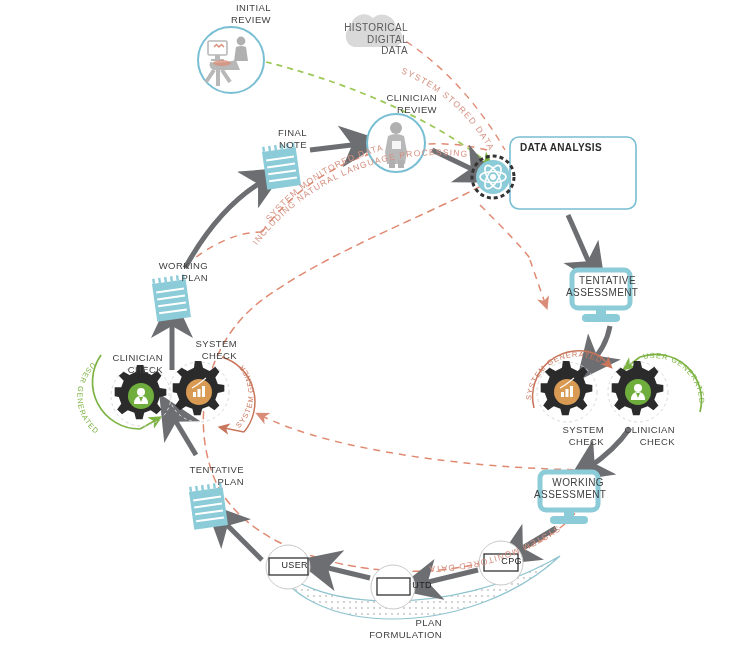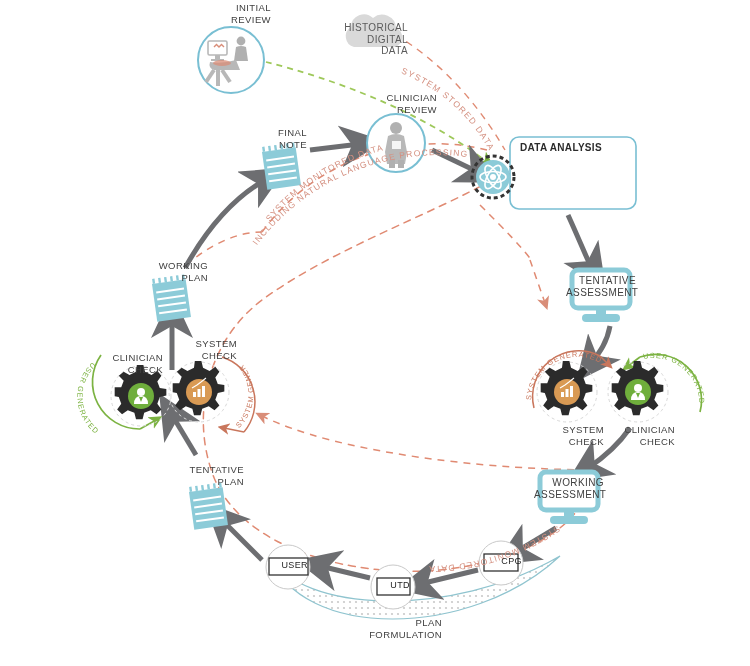--- a/index.html
+++ b/index.html
@@ -280,16 +280,16 @@
 PLAN</div>
 <div class="lbl" style="left:134px;top:260px;width:74px;">WORKING
 PLAN</div>
 <div class="lbl" style="left:237px;top:127px;width:70px;">FINAL
 NOTE</div>
 
 <div class="lbl" style="left:342px;top:617px;width:100px;">PLAN
 FORMULATION</div>
 
 <div class="lbl" style="left:484px;top:556px;width:30px;font-size:9px;color:#1e1e1e;padding-left:8px;">CPG</div>
-<div class="lbl" style="left:377px;top:580px;width:33px;font-size:9px;color:#1e1e1e;">UTD</div>
+<div class="lbl" style="left:377px;top:580px;width:55px;font-size:9px;color:#1e1e1e;">UTD</div>
 <div class="lbl" style="left:269px;top:560px;width:39px;font-size:9px;color:#1e1e1e;">USER</div>
 
 </div>
 
 </body></html>

